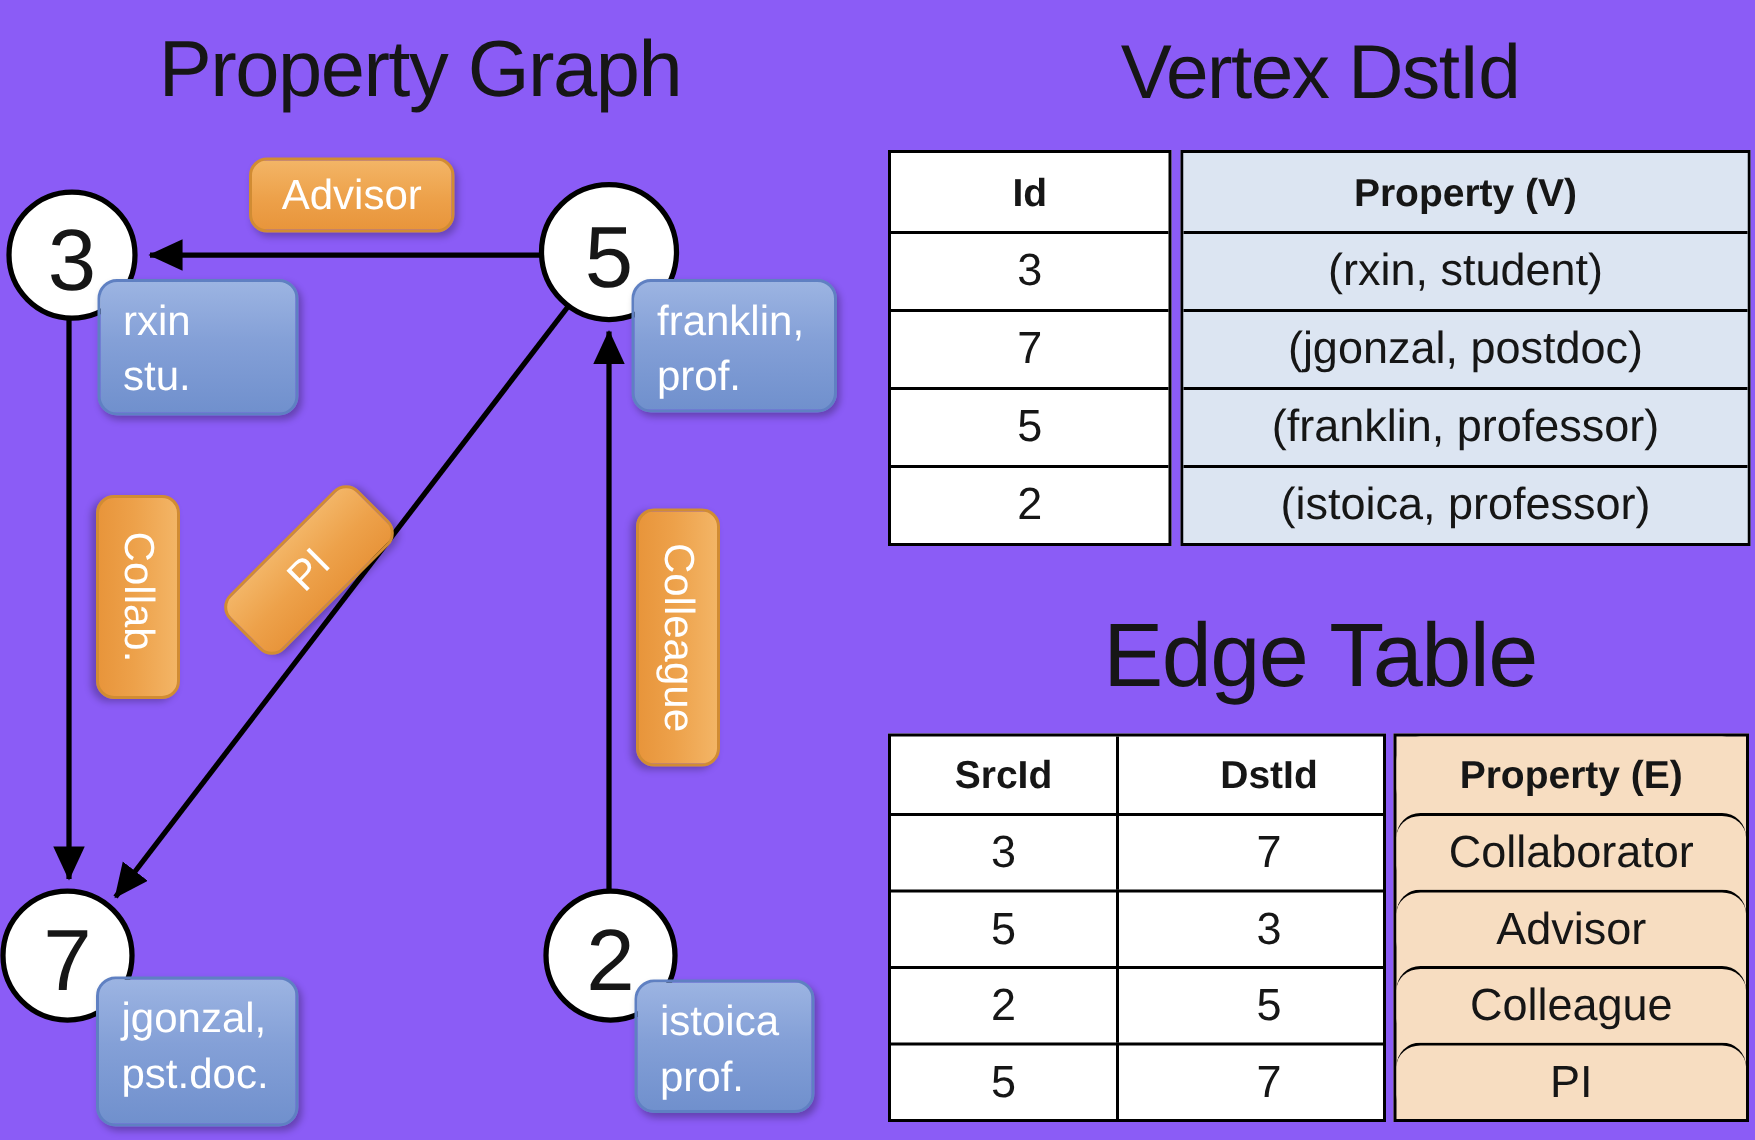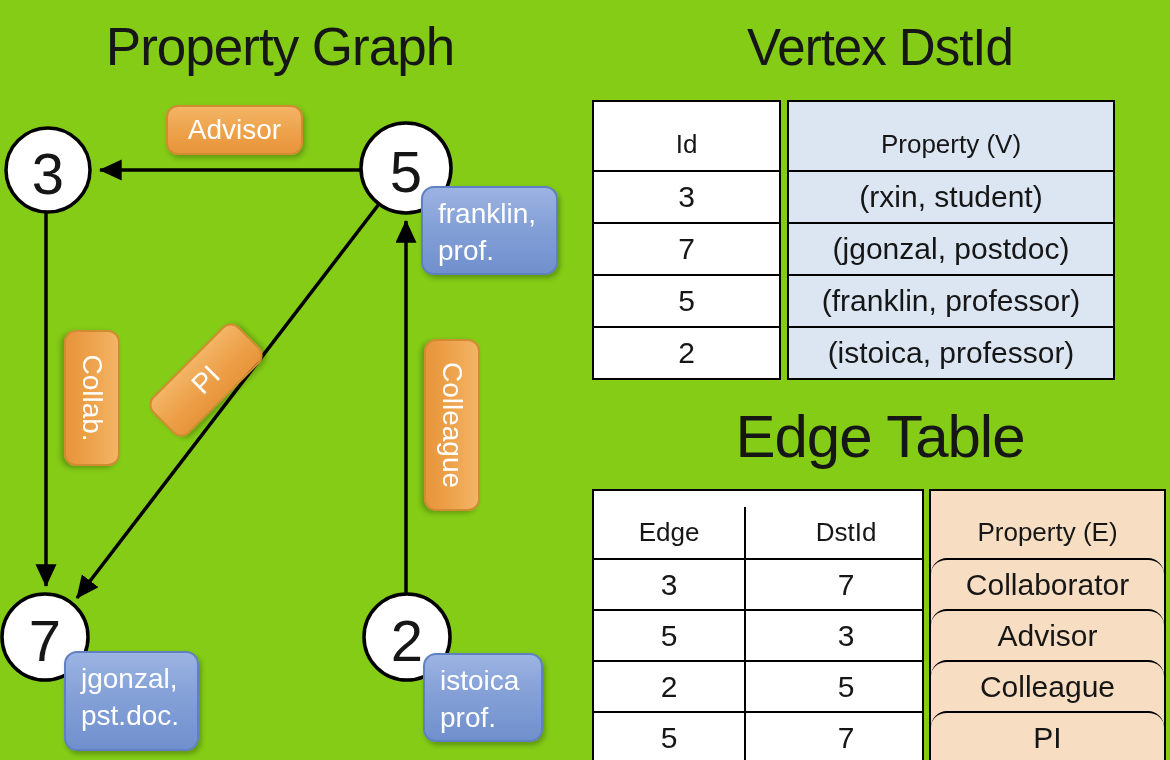--- a/index.html
+++ b/index.html
@@ -1,19 +1,19 @@
 <!DOCTYPE html>
 <html><head>
 <meta charset="utf-8">
 <style>
   * { margin:0; padding:0; box-sizing:border-box; }
   html,body { background:#fff; }
   .canvas {
     position:relative; width:1170px; height:760px; overflow:hidden;
-    font-family:"Liberation Sans", sans-serif; color:#111; background:#84cc16;
+    font-family:"Liberation Sans", sans-serif; color:#111; background:#8b5cf6;
   }
   .title {
     position:absolute; text-align:center; font-weight:400;
     color:#161616; letter-spacing:-1px; font-size:53px;
   }
   #pg-title   { left:0px;   top:16px;  width:560px; }
   #vt-title   { left:592px; top:18px;  width:576px; font-size:51px; }
   #et-title   { left:592px; top:402px; width:576px; font-size:60px; }
 
   svg.graph-layer { position:absolute; left:0; top:0; }
@@ -38,25 +38,25 @@
   }
 
   
   .tbl { position:absolute; display:flex; }
   .sub { border:2px solid #000; background:#fff; }
   .cell {
     display:flex; align-items:center; justify-content:center;
     font-size:30px; color:#161616; border-top:2px solid #000; height:52px;
   }
   .cell.first { border-top:none; }
-  .cell.hdr { font-weight:400; font-size:26px;margin-top:16px; }
+  .cell.hdr { font-weight:700; font-size:26px; }
 
   #vertex-table { left:592px; top:100px; gap:6px; }
   #vertex-table .sub-id   { width:189px; }
-  #vertex-table .sub-prop { width:328px; background:#dce5f2; }
+  #vertex-table .sub-prop { width:380px; background:#dce5f2; }
   #vertex-table .sub-prop .cell { background:#dce5f2; }
 
   #edge-table { left:592px; top:489px; gap:5px; }
   #edge-table .cell { height:51px; }
   #edge-table .sub-ids { width:332px; display:grid; grid-template-columns:150px 178px; }
   #edge-table .sub-ids .cell.dst { border-left:2px solid #000;padding-left:24px; }
   #edge-table .sub-prop { width:237px; background:#f7ddc1; }
   #edge-table .sub-prop .cell { background:#f7ddc1;border-radius:16px; }
 
   .rot90  { transform:rotate(90deg); }
@@ -85,20 +85,24 @@
     <circle cx="406" cy="168" r="45" fill="#fff" stroke="#000" stroke-width="3.5"></circle>
     <circle cx="45" cy="637" r="43" fill="#fff" stroke="#000" stroke-width="3.5"></circle>
     <circle cx="407" cy="637" r="43" fill="#fff" stroke="#000" stroke-width="3.5"></circle>
   </svg>
 
   <div class="node-num" style="left:8px;top:140px;width:80px;">3</div>
   <div class="node-num" style="left:366px;top:138px;width:80px;">5</div>
   <div class="node-num" style="left:5px;top:607px;width:80px;">7</div>
   <div class="node-num" style="left:367px;top:607px;width:80px;">2</div>
 
+  <div class="vlabel" style="left:65px;top:186px;width:134px;height:91px;">
+    <div>rxin</div>
+    <div>stu.</div>
+  </div>
   <div class="vlabel" style="left:421px;top:186px;width:137px;height:89px;">
     <div>franklin,</div>
     <div>prof.</div>
   </div>
   <div class="vlabel" style="left:64px;top:651px;width:135px;height:100px;">
     <div>jgonzal,</div>
     <div>pst.doc.</div>
   </div>
   <div class="vlabel" style="left:423px;top:653px;width:120px;height:89px;">
     <div>istoica</div>
@@ -126,21 +130,21 @@
       <div class="cell">(jgonzal, postdoc)</div>
       <div class="cell">(franklin, professor)</div>
       <div class="cell">(istoica, professor)</div>
     </div>
   </div>
 
   <div id="et-title" class="title">Edge Table</div>
 
   <div id="edge-table" class="tbl">
     <div class="sub sub-ids">
-      <div class="cell hdr first">Edge</div>
+      <div class="cell hdr first">SrcId</div>
       <div class="cell hdr first dst">DstId</div>
       <div class="cell">3</div>
       <div class="cell dst">7</div>
       <div class="cell">5</div>
       <div class="cell dst">3</div>
       <div class="cell">2</div>
       <div class="cell dst">5</div>
       <div class="cell">5</div>
       <div class="cell dst">7</div>
     </div>

